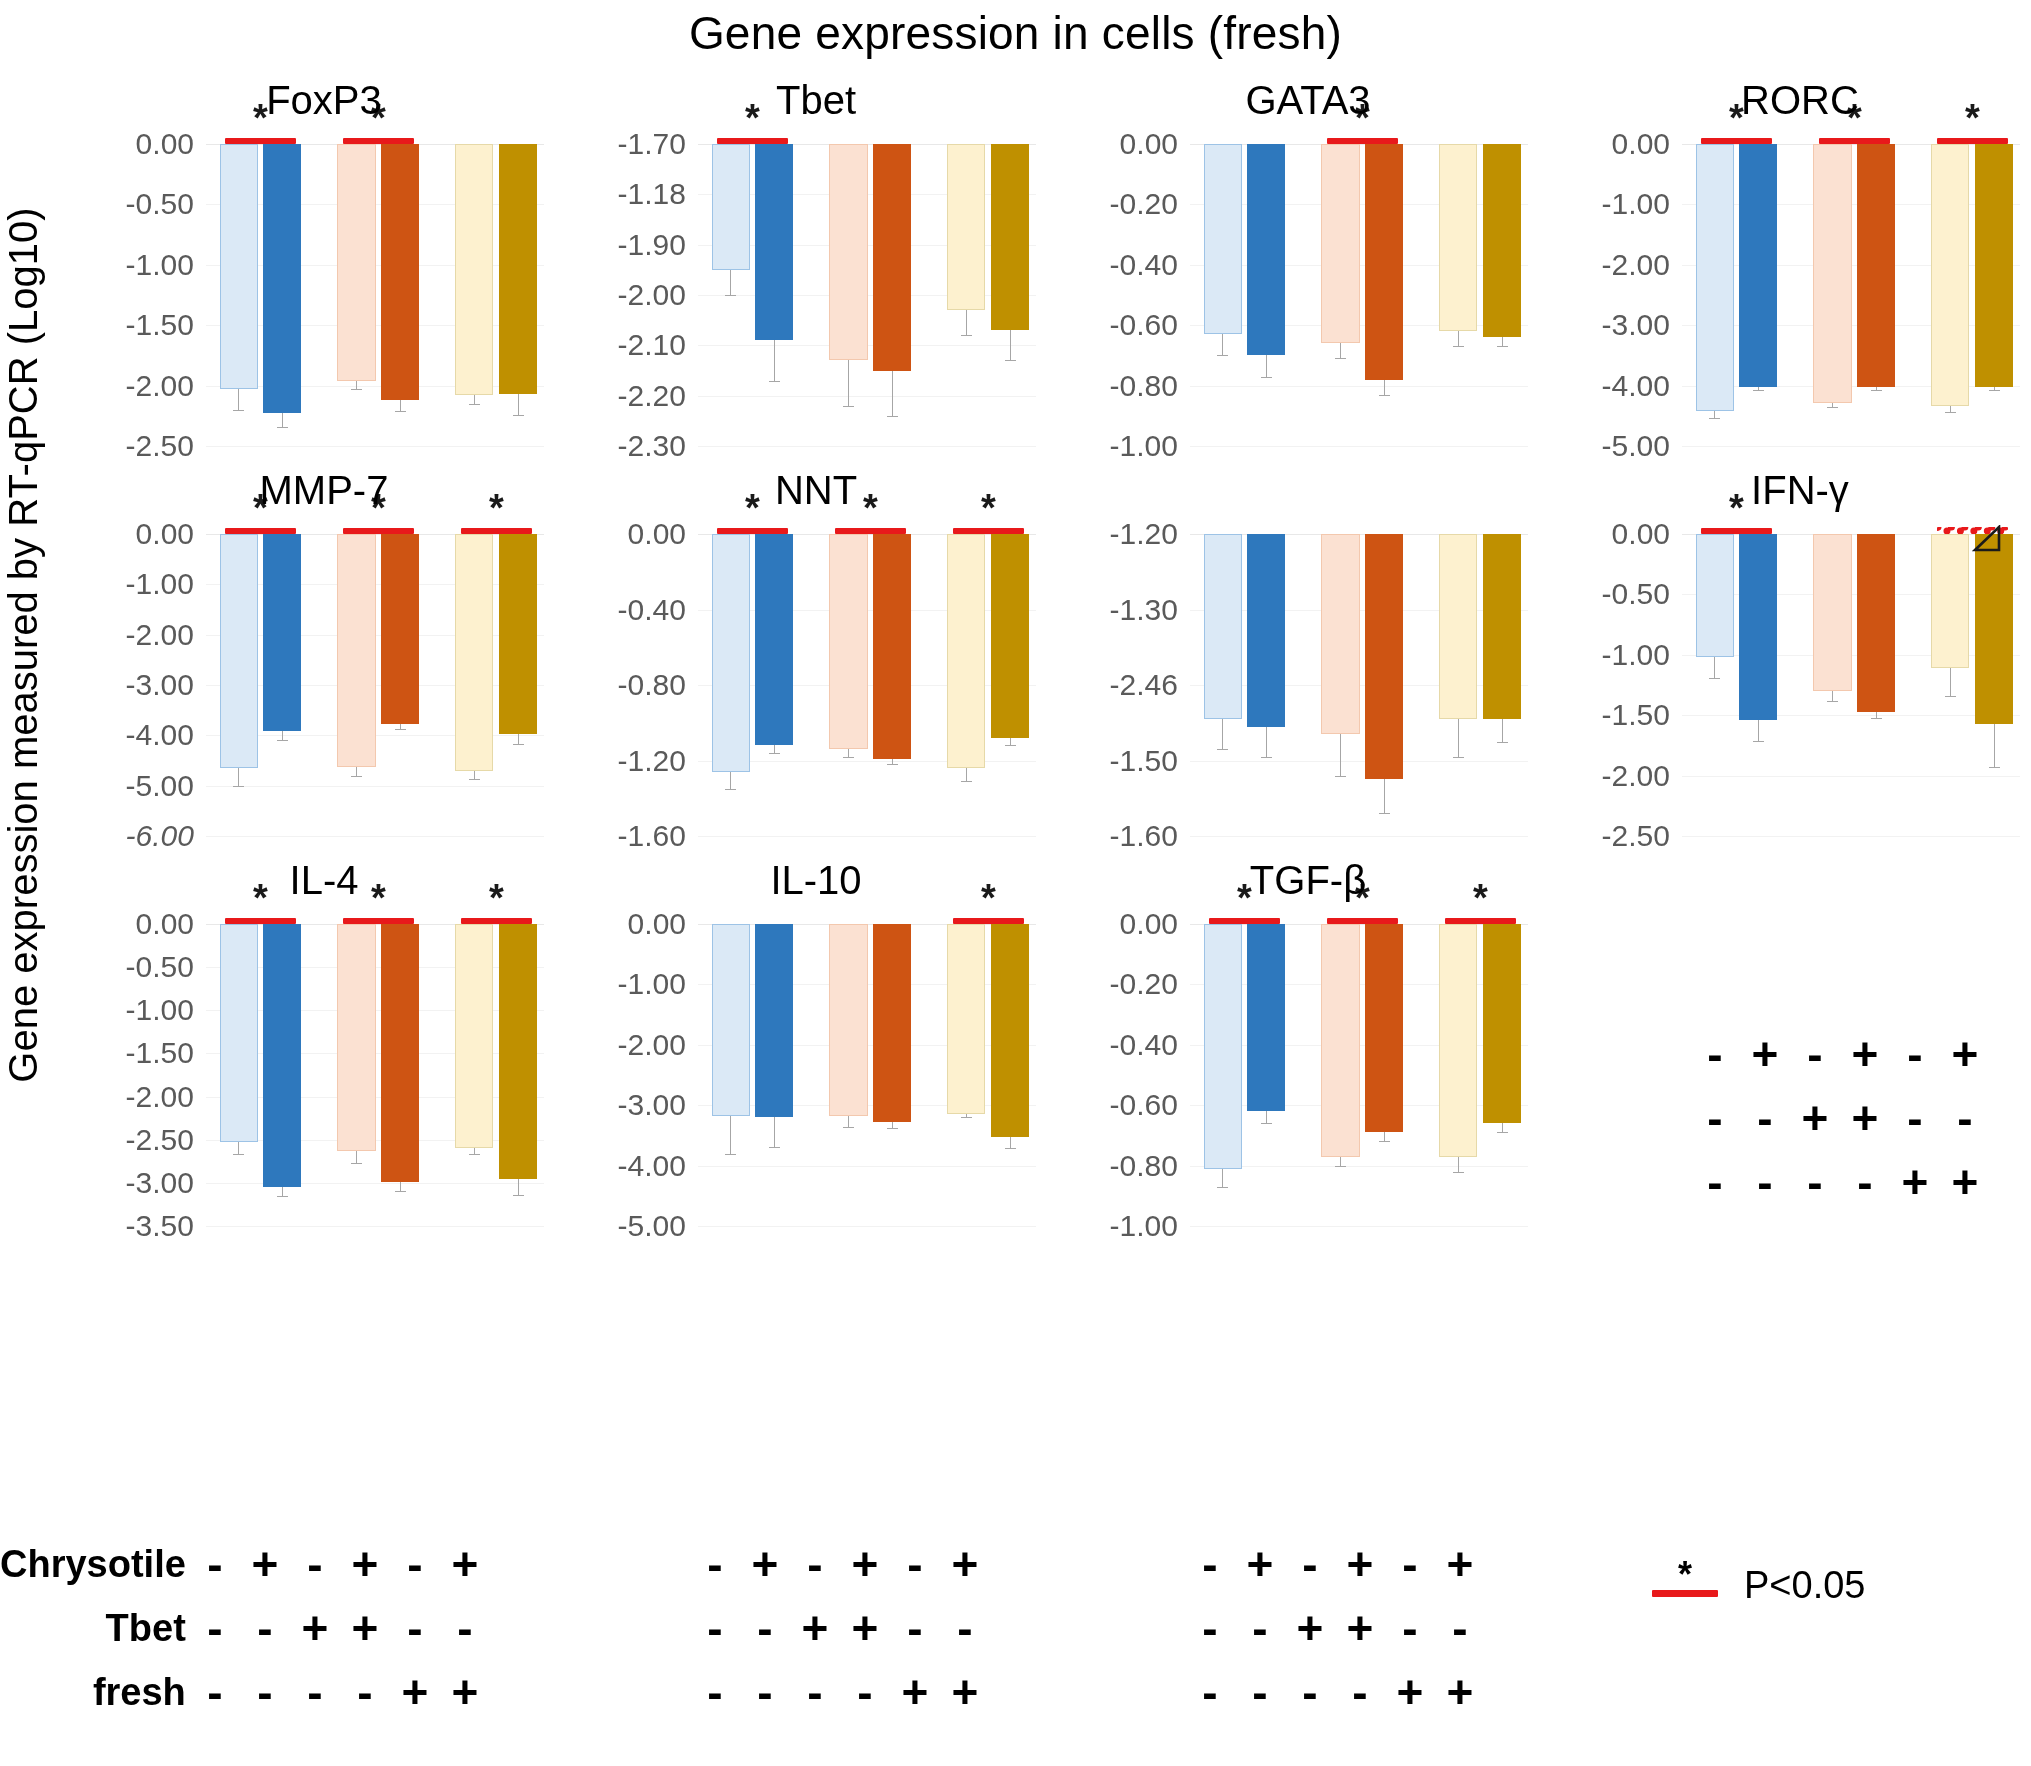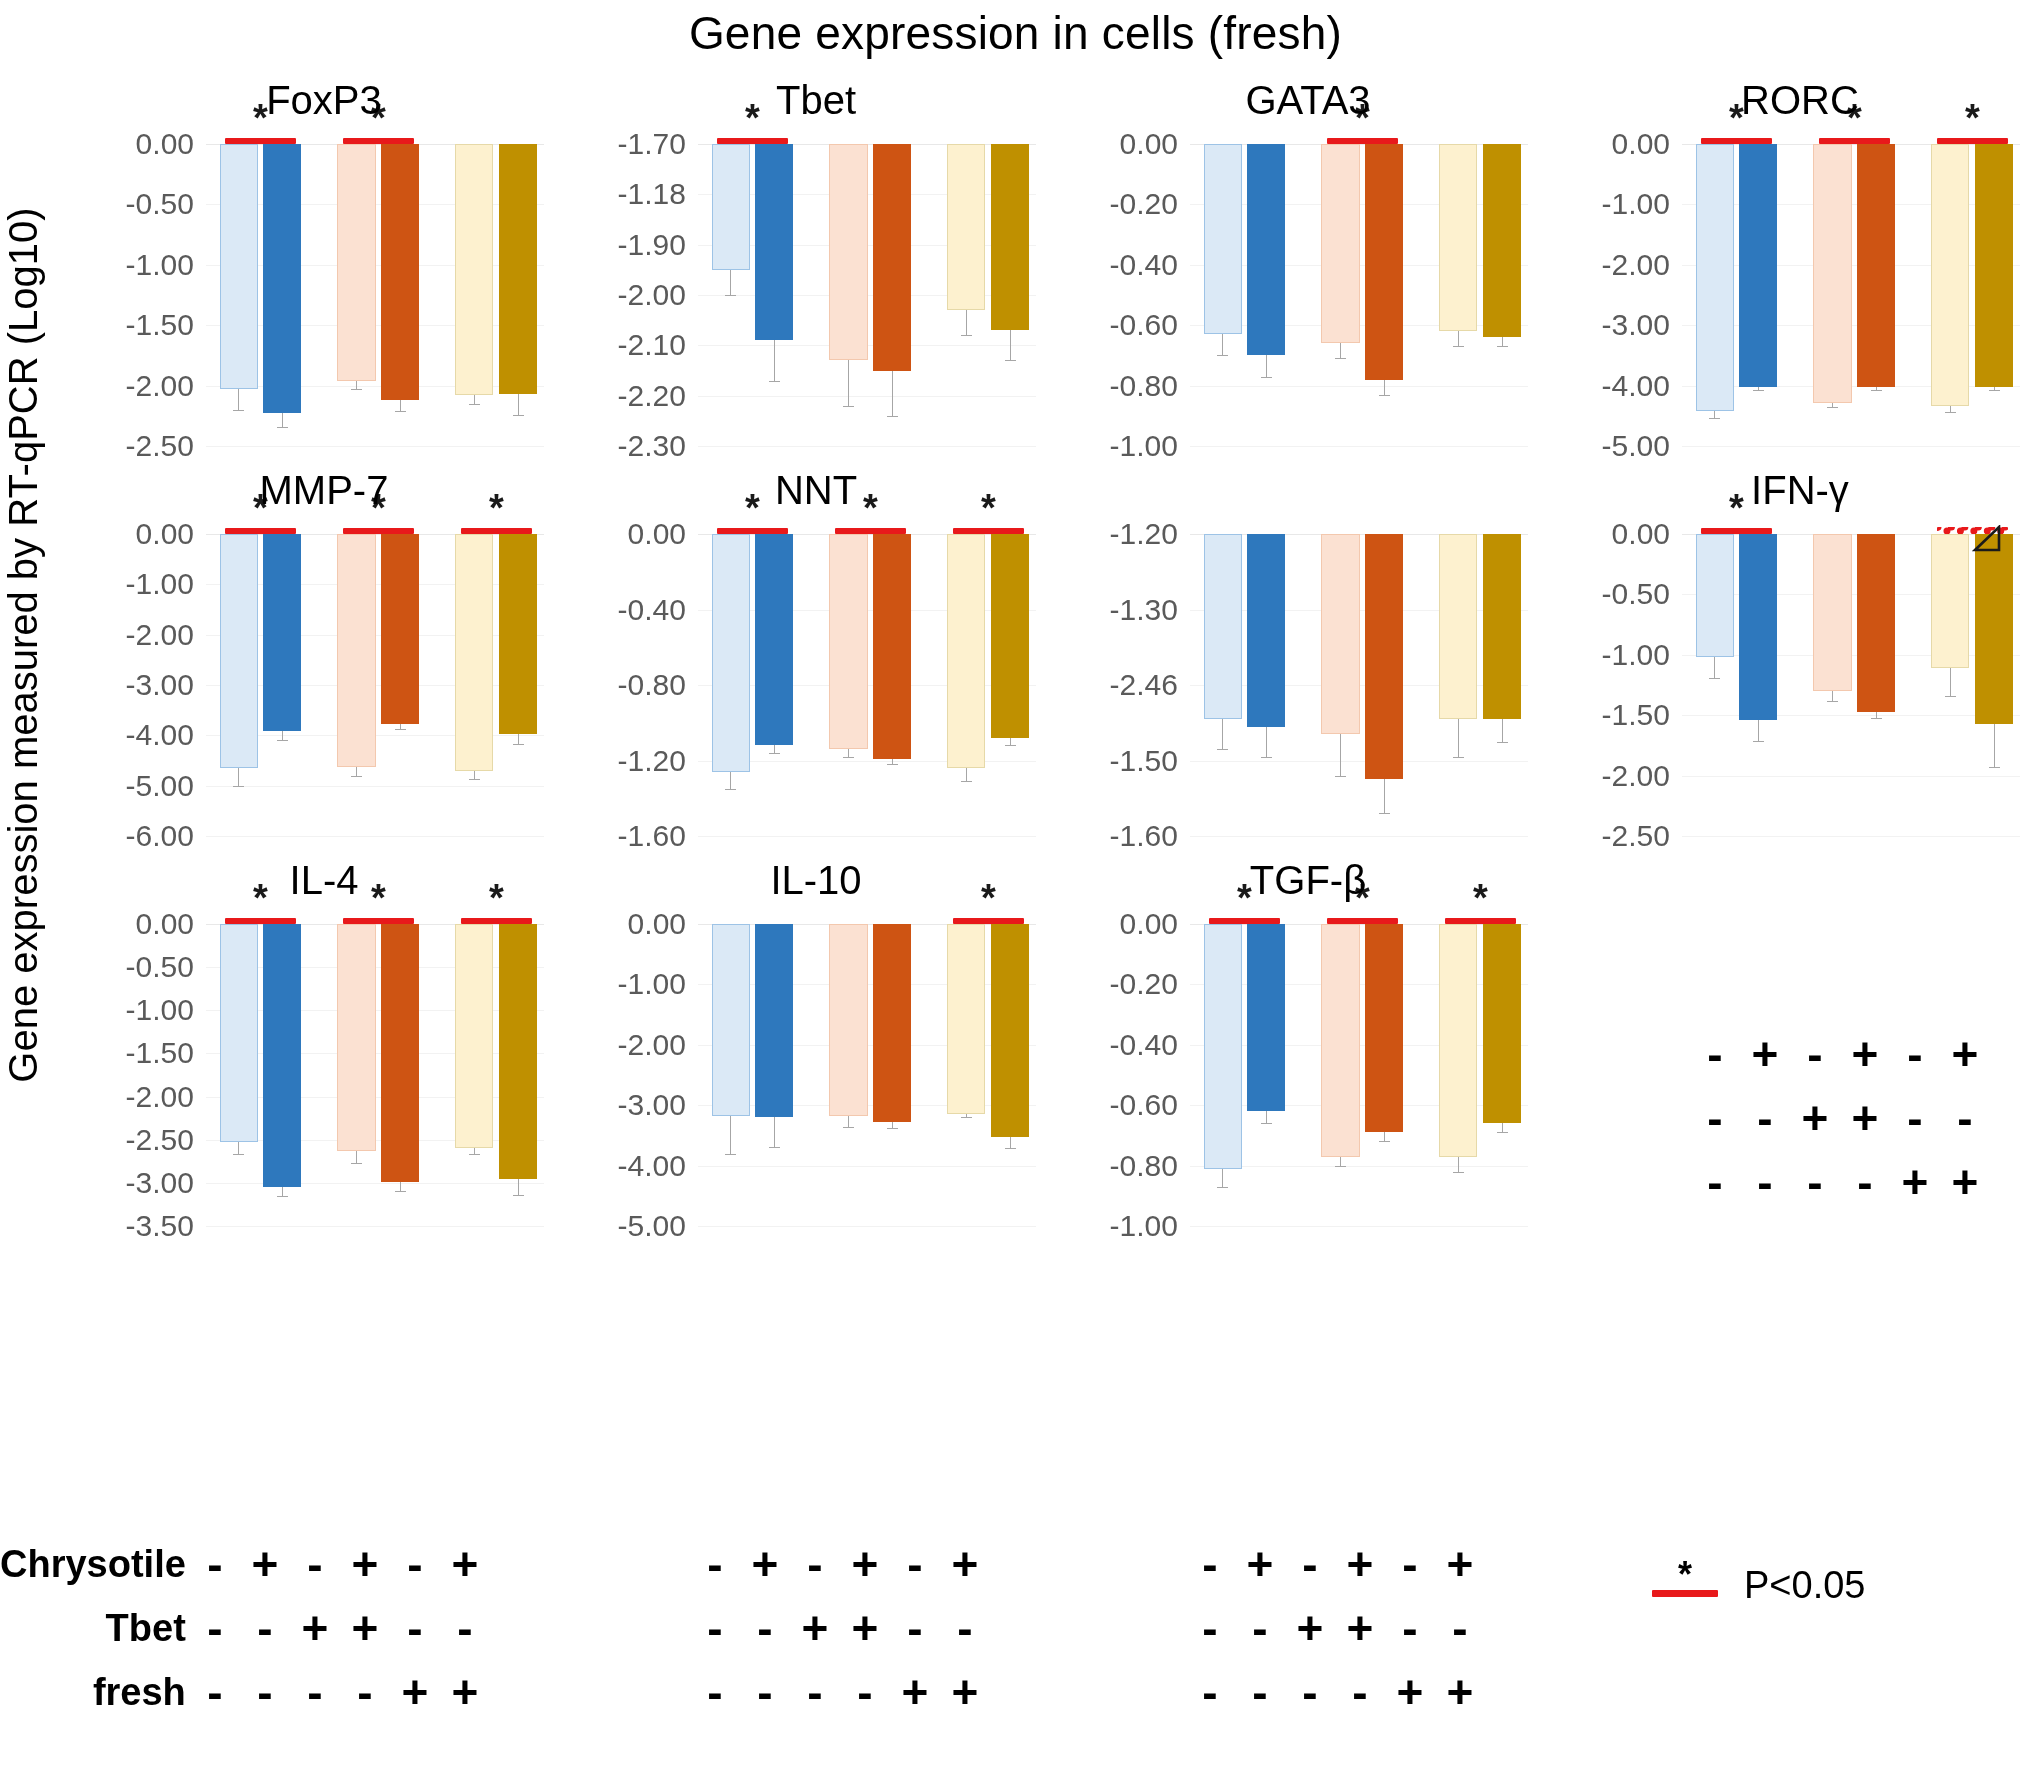--- a/index.html
+++ b/index.html
@@ -425,21 +425,21 @@
       </div>
       <div class="panel">
         <div class="panel-title">MMP-7</div>
         <div class="axis-col">
           <div class="tick-label" style="top: 0%;">0.00</div>
           <div class="tick-label" style="top: 16.6667%;">-1.00</div>
           <div class="tick-label" style="top: 33.3333%;">-2.00</div>
           <div class="tick-label" style="top: 50%;">-3.00</div>
           <div class="tick-label" style="top: 66.6667%;">-4.00</div>
           <div class="tick-label" style="top: 83.3333%;">-5.00</div>
-          <div class="tick-label" style="top: 100%;">-6.00</div>
+          <div class="tick-label" style="top: 100%; font-style: italic;">-6.00</div>
         </div>
         <div class="plot">
           <div class="gridline zero" style="top: 0%;"></div>
           <div class="gridline" style="top: 16.6667%;"></div>
           <div class="gridline" style="top: 33.3333%;"></div>
           <div class="gridline" style="top: 50%;"></div>
           <div class="gridline" style="top: 66.6667%;"></div>
           <div class="gridline" style="top: 83.3333%;"></div>
           <div class="gridline" style="top: 100%;"></div>
           <div class="bars-layer">

